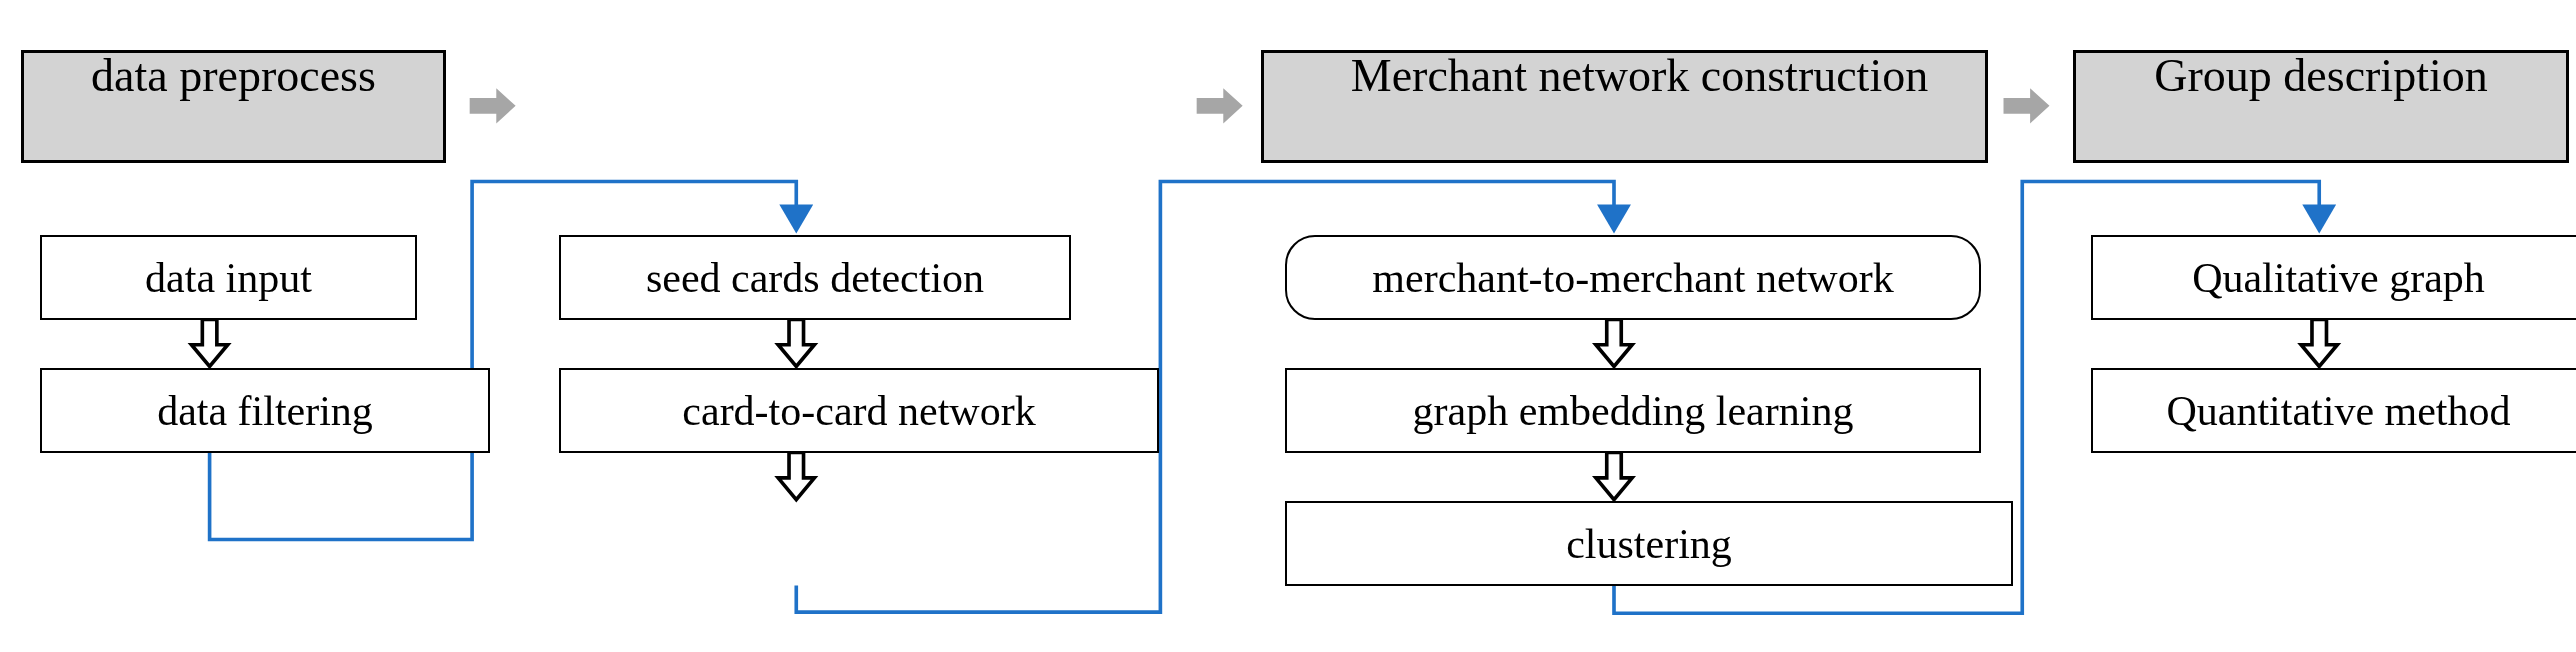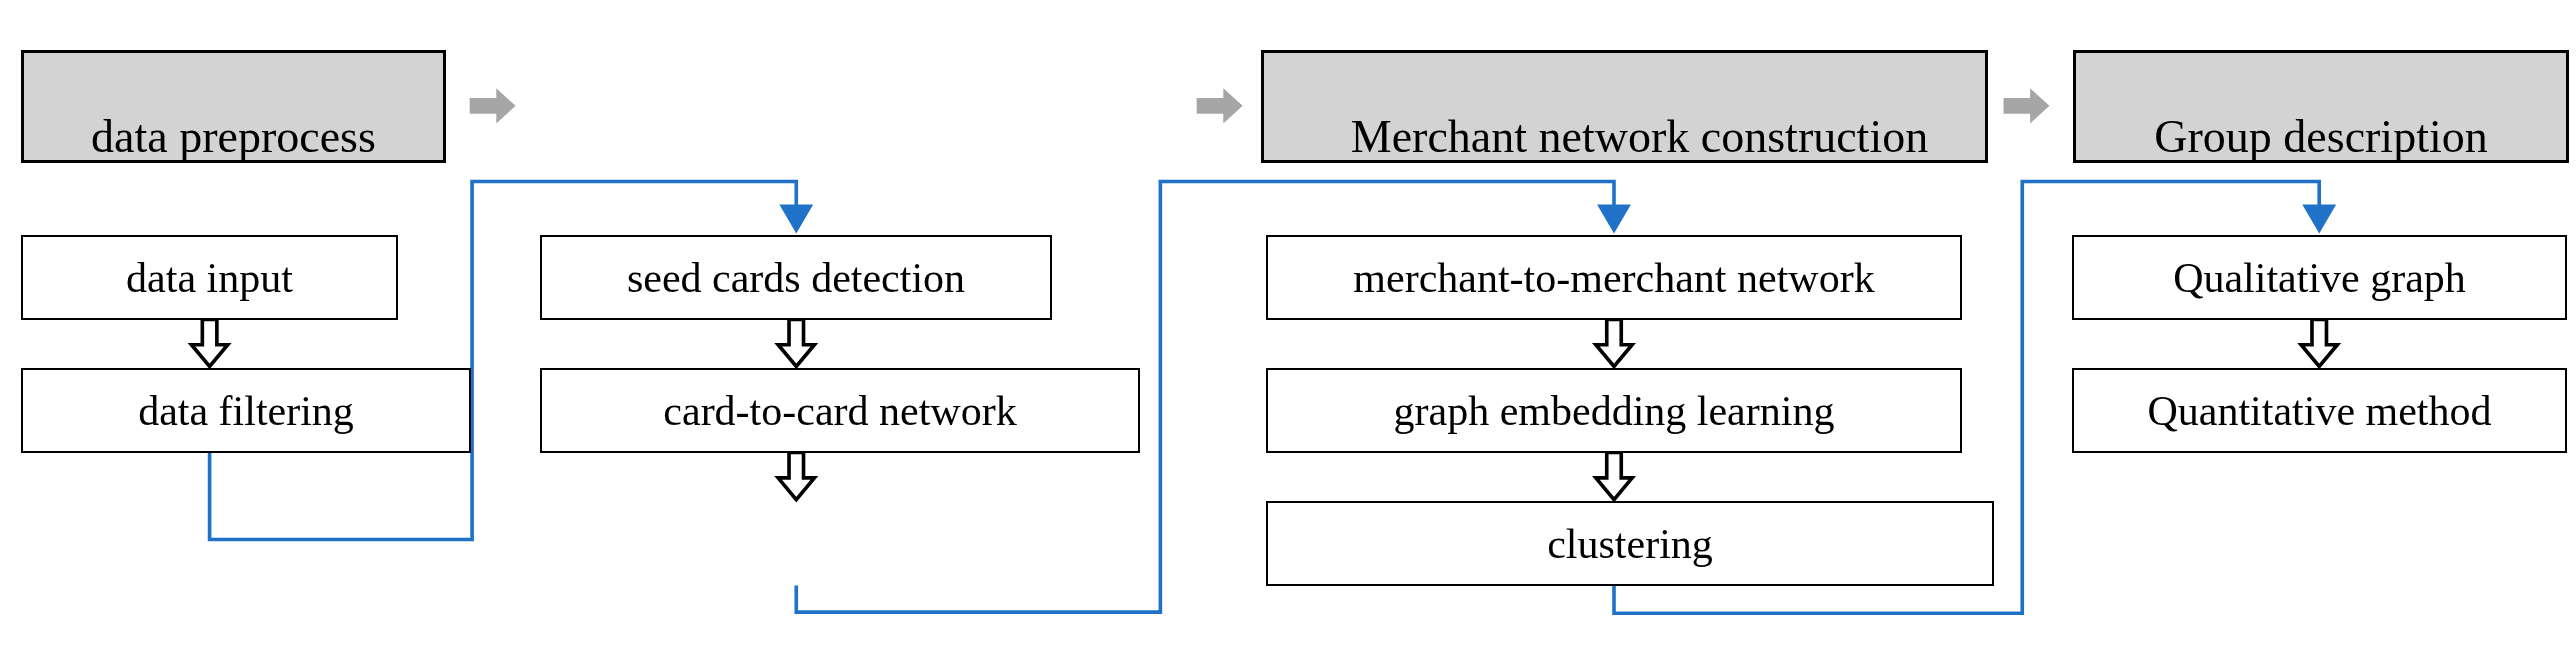--- a/index.html
+++ b/index.html
@@ -23,39 +23,40 @@
     width: 2576px;
     height: 652px;
     pointer-events: none;
   }
   .stage-box {
     position: absolute;
     box-sizing: border-box;
     background: var(--stage-fill, #d3d3d3);
     border: 3.6px solid var(--outline, #000000);
     display: flex;
-    align-items: flex-end;
+    align-items: flex-start;
     justify-content: center;
     text-align: center;
     font-size: 46px;
     line-height: 1;
     white-space: nowrap;
   }
   .step-box {
     position: absolute;
     box-sizing: border-box;
     background: var(--step-fill, #ffffff);
     border: 2.4px solid var(--outline, #000000);
     display: flex;
     align-items: center;
     justify-content: center;
     text-align: center;
     font-size: 42px;
     line-height: 1;
     white-space: nowrap;
+    margin-left: 19px;
   }
   .blue-line {
     fill: none;
     stroke: var(--connector, #1f72c8);
     stroke-width: 6;
   }
   .blue-head {
     fill: var(--connector, #1f72c8);
     stroke: none;
   }
@@ -137,21 +138,21 @@
     <span>data filtering</span>
   </div>
 
   <div class="step-box" style="left:540px; top:235px; width:512px; height:85px;">
     <span>seed cards detection</span>
   </div>
   <div class="step-box" style="left:540px; top:368px; width:600px; height:85px;">
     <span>card-to-card network</span>
   </div>
 
-  <div class="step-box" style="left:1266px; top:235px; width:696px; height:85px;">
+  <div class="step-box" style="left:1266px; top:235px; width:696px; height:85px;border-radius:30px;">
     <span>merchant-to-merchant network</span>
   </div>
   <div class="step-box" style="left:1266px; top:368px; width:696px; height:85px;">
     <span>graph embedding learning</span>
   </div>
   <div class="step-box" style="left:1266px; top:501px; width:728px; height:85px;">
     <span>clustering</span>
   </div>
 
   <div class="step-box" style="left:2072px; top:235px; width:495px; height:85px;">

